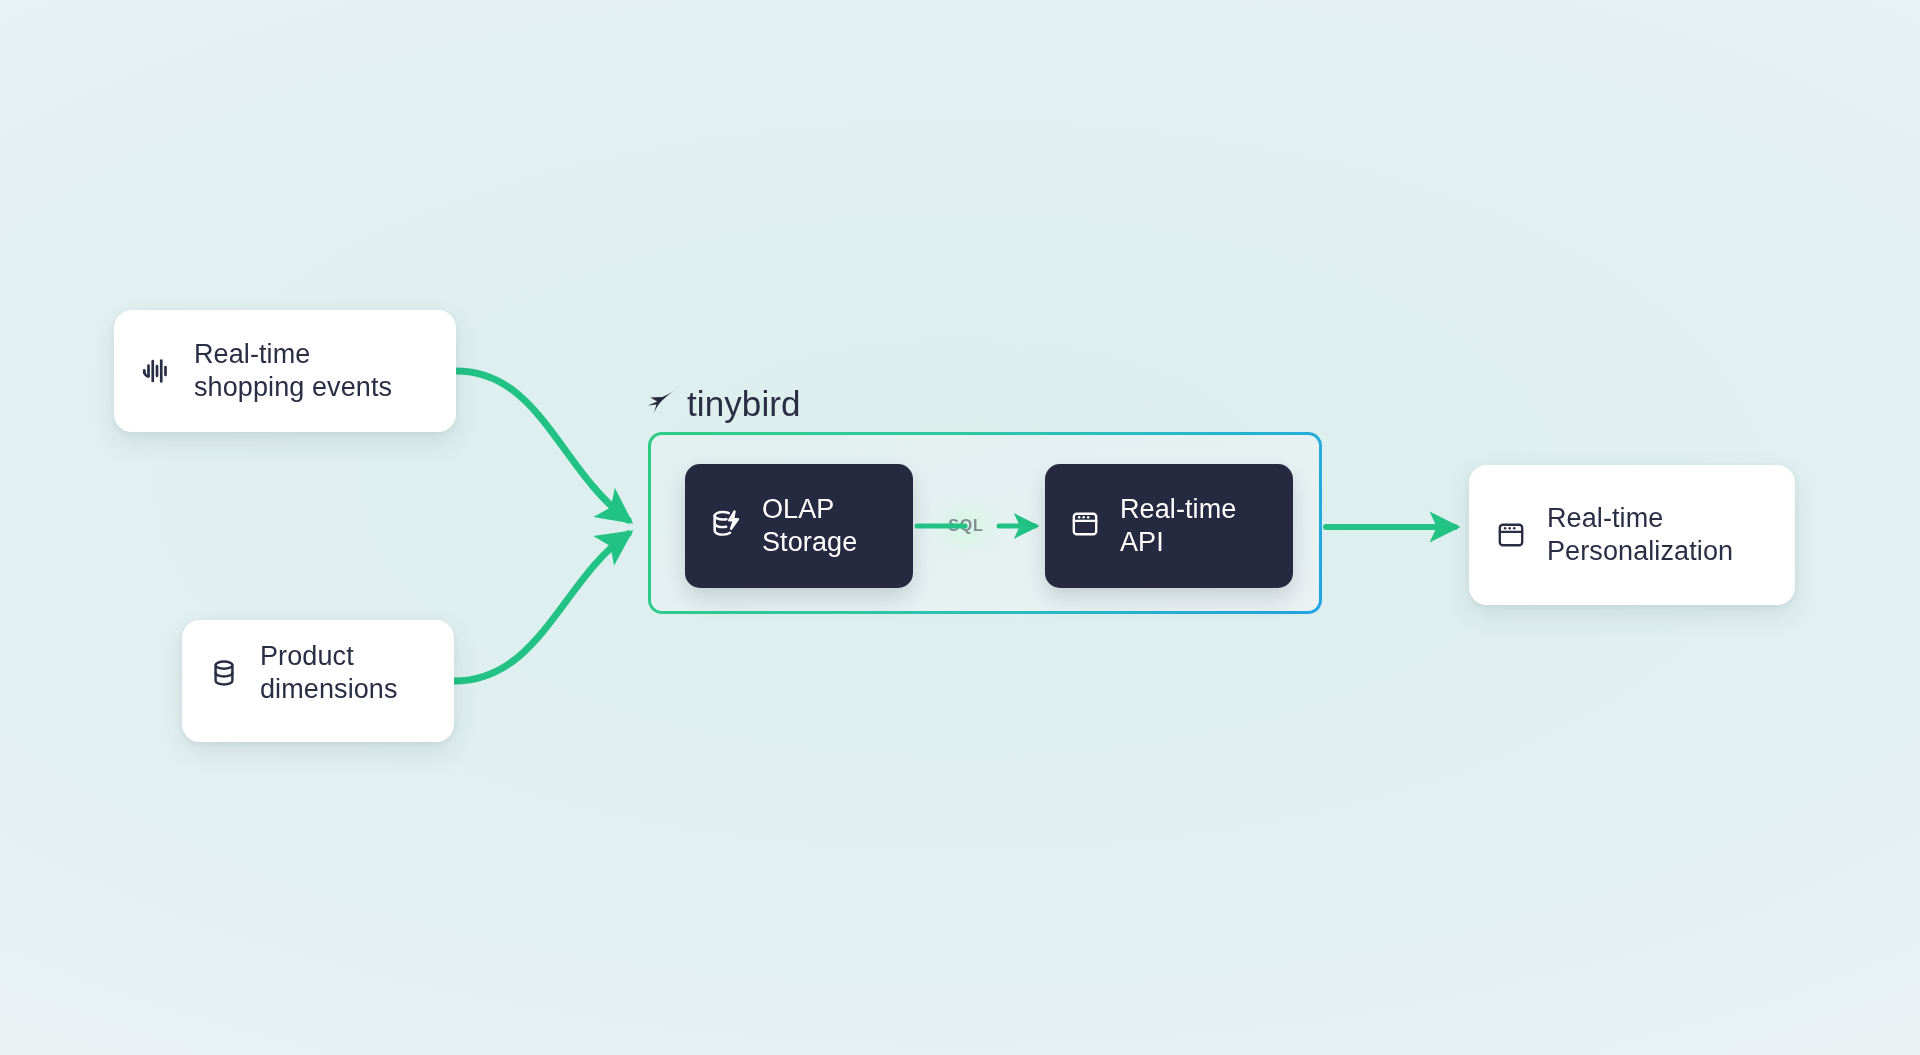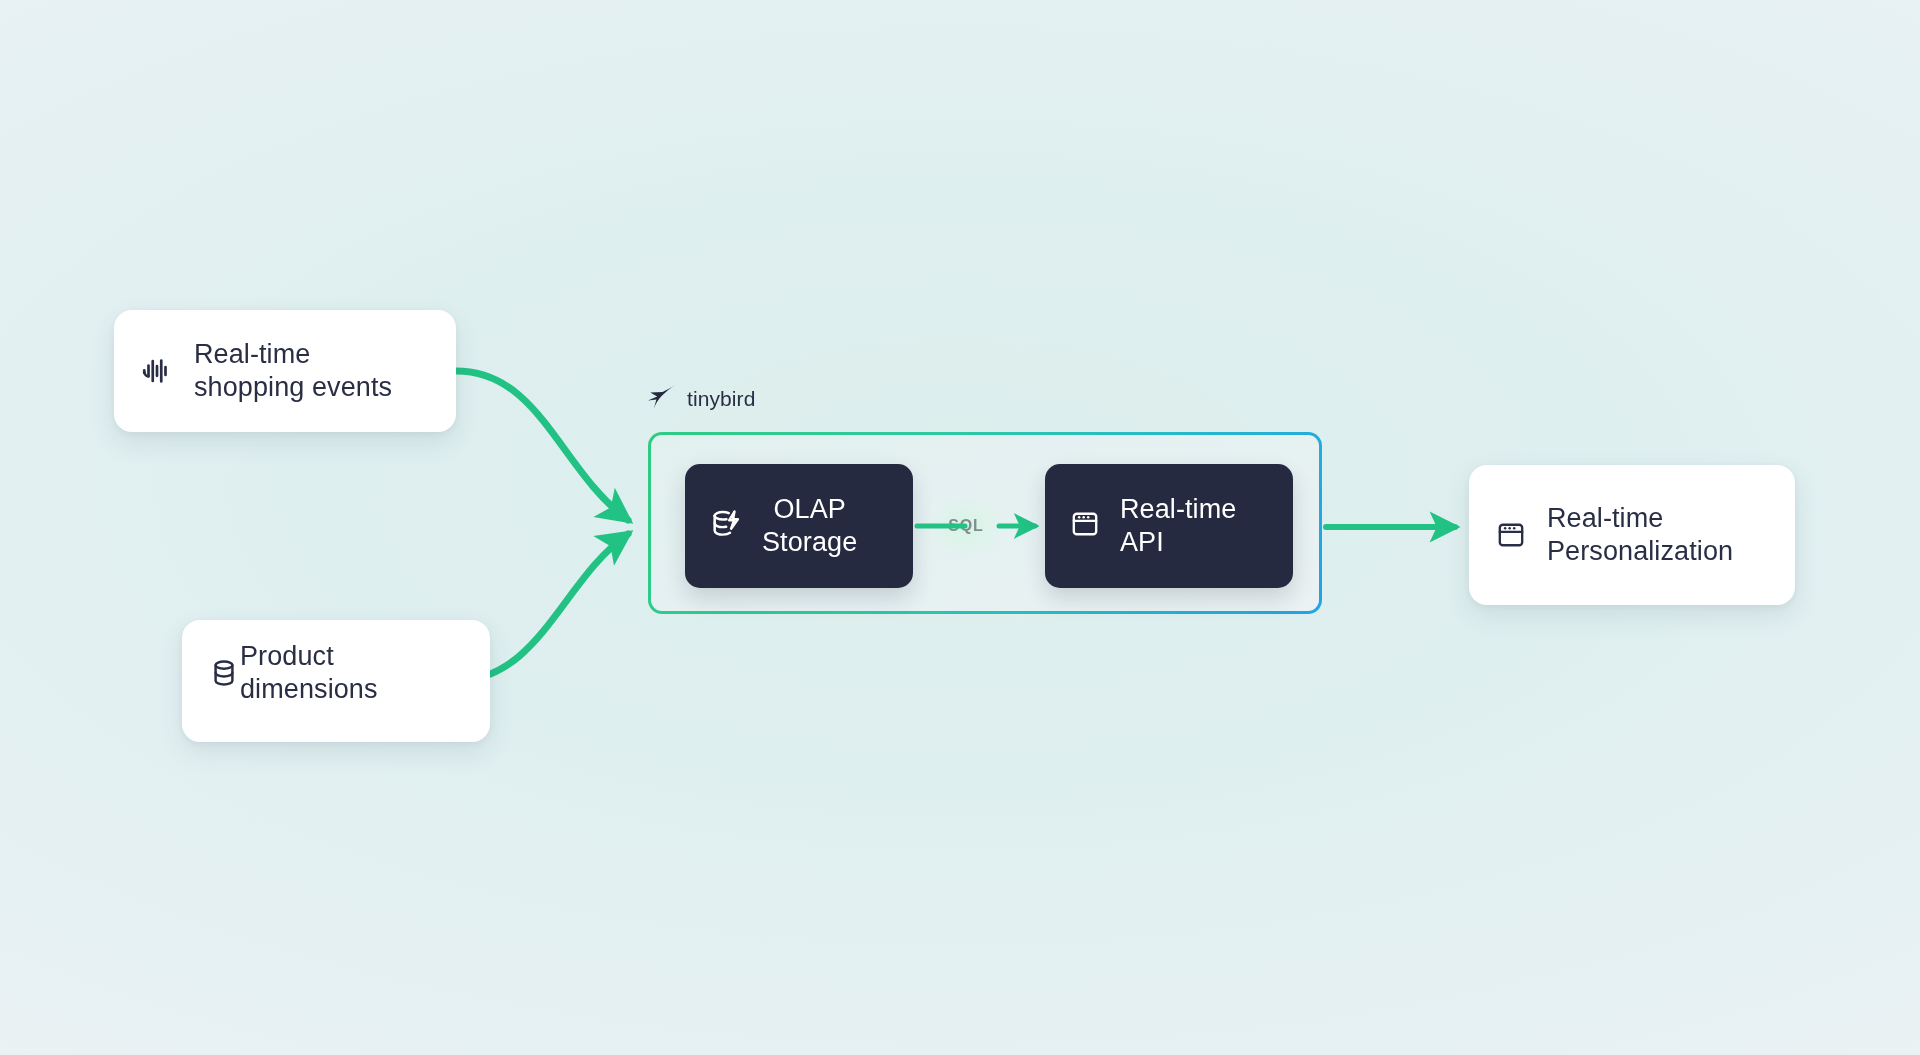--- a/index.html
+++ b/index.html
@@ -58,41 +58,42 @@
   }
 
   #card-events {
     left: 114px;  top: 310px;
     width: 342px; height: 122px;
     padding: 0 24px 0 26px;
     gap: 20px;
   }
   #card-dims {
     left: 182px;  top: 620px;
-    width: 308px; height: 122px;
+    width: 272px; height: 122px;
     padding: 0 20px 16px 26px;
+    gap: 20px;
   }
   #card-personalization {
     left: 1469px; top: 465px;
     width: 326px; height: 140px;
     padding: 0 20px 0 26px;
     gap: 20px;
   }
 
   
   #platform-logo {
     position: absolute;
     left: 646px;  top: 384px;
     display: flex;
     align-items: center;
     gap: 11px;
   }
   #platform-logo .name {
     color: #2a2e45;
-    font-size: 21px;
+    font-size: 35px;
     letter-spacing: .1px;
   }
 
   #platform {
     position: absolute;
     left: 648px; top: 432px;
     width: 674px; height: 182px;
     border-radius: 14px;
     padding: 3px;
     box-sizing: border-box;
@@ -120,21 +121,21 @@
   }
   .node .label {
     color: #ffffff;
     font-size: 27px;
     line-height: 1.23;
     letter-spacing: .1px;
     white-space: pre-line;
   }
   #node-olap {
     left: 34px; top: 29px;
-    width: 228px; height: 124px; text-align: center;
+    width: 228px; height: 124px;
   }
   #node-api {
     left: 394px; top: 29px;
     width: 248px; height: 124px;
   }
 
   
   #sql-chip {
     position: absolute;
     left: 279px; top: 62px;

